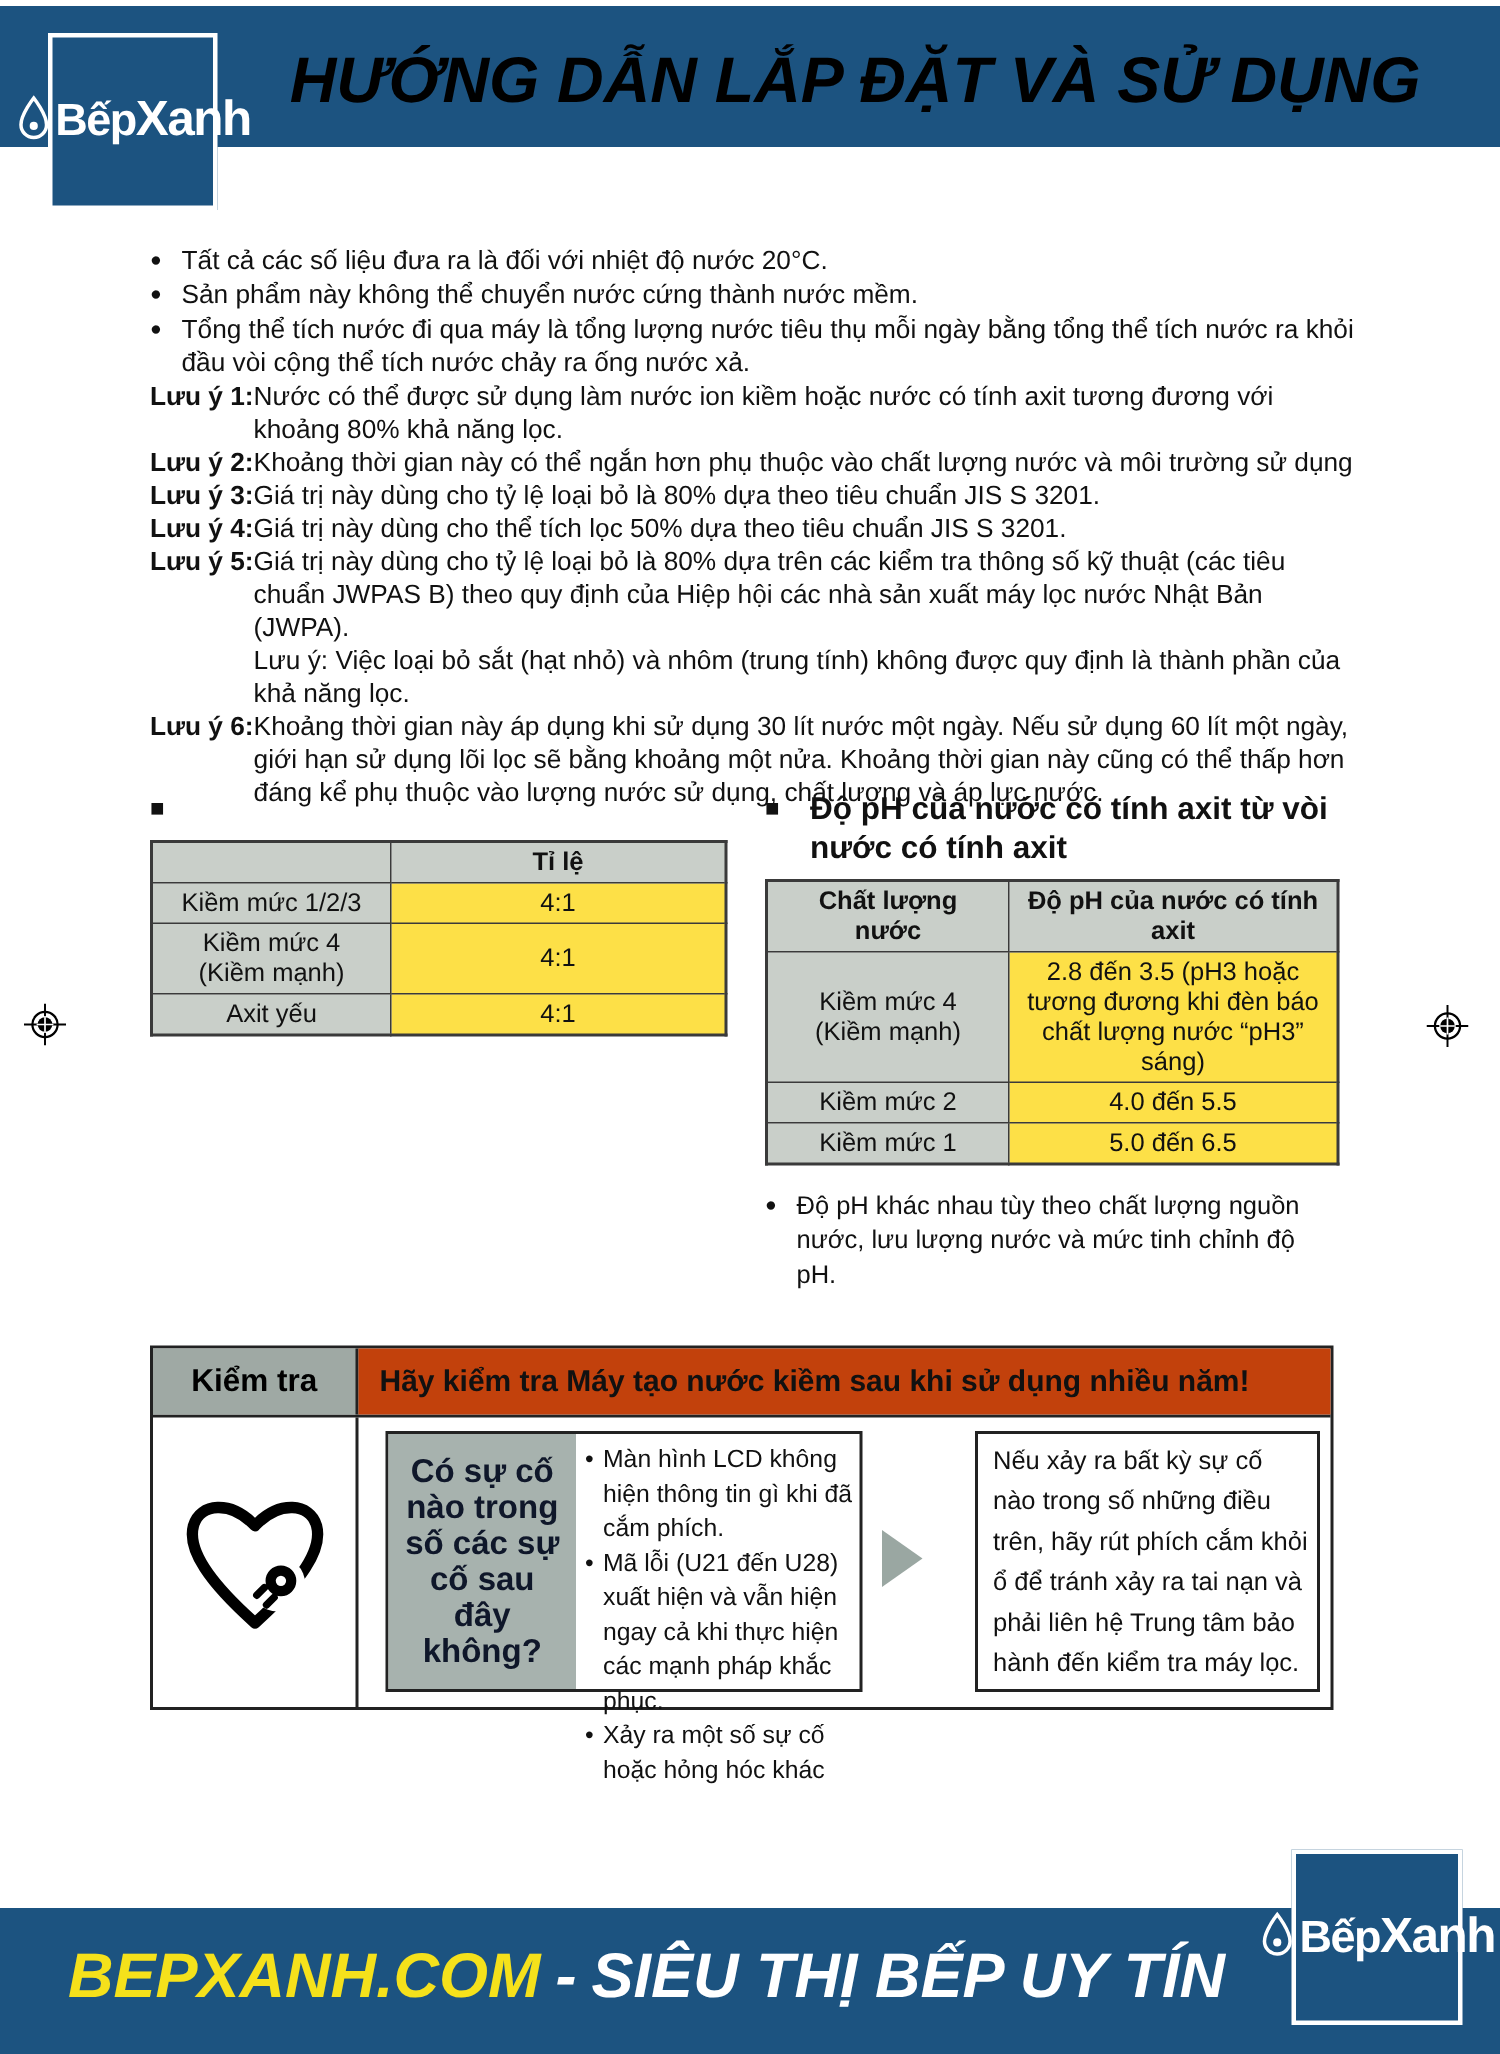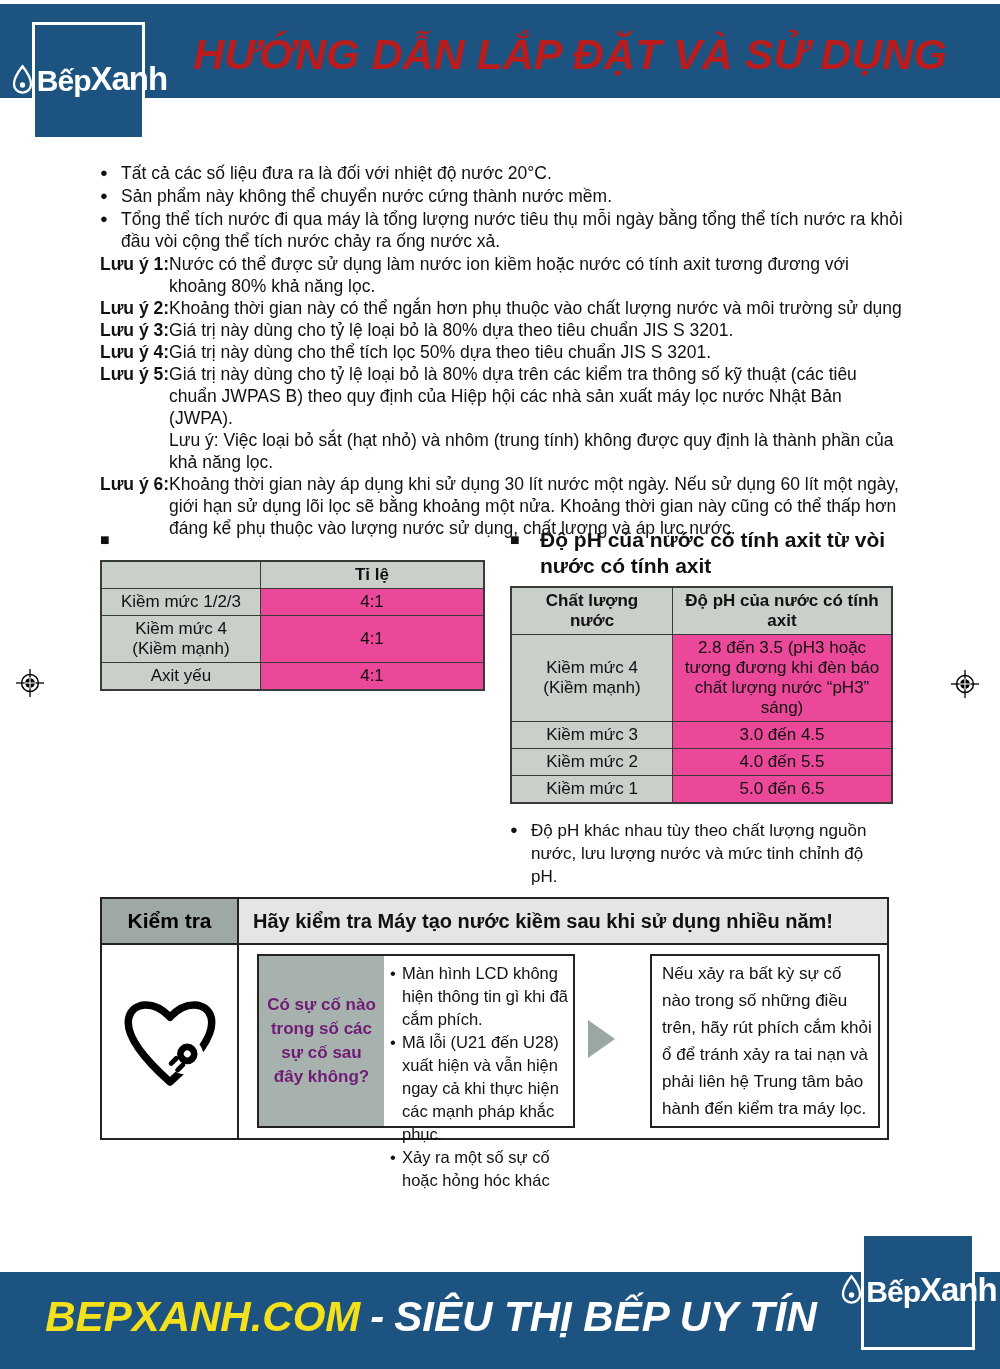--- a/index.html
+++ b/index.html
@@ -12,21 +12,21 @@
   .banner{position:absolute;left:0;top:4px;width:1000px;height:94px;background:#1c5380;}
   .logo-box{position:absolute;background:#1c5380;border:3px solid #fff;box-sizing:border-box;
     display:flex;align-items:center;justify-content:center;}
   .logo-box.hdr{left:32px;top:22px;width:113px;height:118px;}
   .logo-box.ftr{left:861px;top:1233px;width:114px;height:117px;}
   .logo-row{display:flex;align-items:center;gap:2px;}
   .logo-top{color:#fff;font-weight:bold;font-size:30px;letter-spacing:-1px;}
   .logo-bottom{color:#fff;font-weight:bold;font-size:33px;letter-spacing:-1px;margin-top:-4px;}
   .page-title{
     position:absolute;left:155px;right:15px;top:30px;text-align:center;
-    color:#b91c1c;font-size:43px;font-weight:bold;font-style:italic;letter-spacing:0px;
+    color:#000000;font-size:43px;font-weight:bold;font-style:italic;letter-spacing:0px;
     white-space:nowrap;
   }
   
   .intro{position:absolute;left:100px;top:162px;width:808px;font-size:17.5px;line-height:22px;}
   .b-item{display:flex;margin-bottom:1px;}
   .b-mark{width:21px;flex:0 0 21px;font-size:13px;line-height:22px;}
   .note{display:flex;}
   .note-label{flex:0 0 57px;font-weight:bold;white-space:nowrap;}
   .note-body{flex:1;}
   .note-extra{margin-top:0;}
@@ -34,45 +34,45 @@
   .sections{position:absolute;left:100px;top:527px;width:808px;display:flex;}
   .col-left{width:385px;flex:0 0 385px;}
   .col-right{width:383px;flex:0 0 383px;margin-left:25px;}
   .sec-title{display:flex;font-size:21px;font-weight:bold;line-height:26px;margin-bottom:7px;}
   .sq{flex:0 0 30px;font-size:16px;line-height:26px;}
   .sec-title .t{white-space:pre-line;}
   table{border-collapse:collapse;width:100%;padding-left:48px;}
   td,th{border:1.6px solid #3a3a3a;font-size:17px;padding:3px 5px;text-align:center;vertical-align:middle;}
   .tbl{border:2px solid #3a3a3a;}
   .gray{background:#c9cfc9;}
-  .wht{background:#ec4899;}
+  .wht{background:#fde047;}
   .pre{white-space:pre-line;}
   .ratio-tbl td.lbl{width:148px;}
   .ph-tbl td.lbl{width:150px;}
   .ph-tbl .hdr{font-weight:bold;}
   .ph-note{display:flex;margin-top:15px;font-size:17px;line-height:23px;}
   
   .regmark{position:absolute;width:28px;height:28px;}
   .regmark.left{left:16px;top:669px;}
   .regmark.right{left:951px;top:670px;}
   
   .check{position:absolute;left:100px;top:897px;width:789px;height:243px;
     border:2.5px solid #222;box-sizing:border-box;background:#fff;}
   .check-hdr{display:flex;height:46px;border-bottom:2.5px solid #222;box-sizing:border-box;}
   .check-tag{flex:0 0 137px;background:#9fa9a4;color:#000000;font-size:21px;font-weight:bold;
     display:flex;align-items:center;justify-content:center;border-right:2.5px solid #222;box-sizing:border-box;}
-  .check-title{flex:1;background:#e5e5e5;display:flex;align-items:center;
+  .check-title{flex:1;background:#c2410c;display:flex;align-items:center;
     font-size:20px;font-weight:bold;padding-left:14px;}
   .check-body{position:relative;height:194px;}
   .heart-wrap{position:absolute;left:0;top:0;width:137px;height:194px;
     border-right:2.5px solid #222;box-sizing:border-box;
     display:flex;align-items:center;justify-content:center;}
   .panel1{position:absolute;left:155px;top:9px;width:318px;height:174px;
     border:2px solid #222;box-sizing:border-box;display:flex;}
-  .panel1-q{flex:0 0 125px;background:#a7b2ae;color:#701a75;font-weight:bold;font-size:17px;
+  .panel1-q{flex:0 0 125px;background:#a7b2ae;color:#0f172a;font-weight:bold;font-size:22px;
     line-height:24px;display:flex;align-items:center;justify-content:center;text-align:center;padding:0 6px;box-sizing:border-box;}
   .panel1-list{flex:1;padding:6px 4px 0 6px;font-size:16.5px;line-height:23px;}
   .sym{display:flex;}
   .sym-mark{flex:0 0 12px;}
   .arrow{position:absolute;left:486px;top:75px;width:0;height:0;
     border-top:19px solid transparent;border-bottom:19px solid transparent;
     border-left:27px solid #9aa7a2;}
   .panel2{position:absolute;left:548px;top:9px;width:230px;height:174px;
     border:2px solid #222;box-sizing:border-box;display:flex;align-items:center;}
   .panel2-txt{font-size:17px;line-height:27px;padding:0 4px 0 10px;}
@@ -183,24 +183,20 @@
       <tbody>
           <tr>
         <td class="gray lbl hdr pre">Chất lượng
 nước</td>
         <td class="gray hdr">Độ pH của nước có tính axit</td>
       </tr>
       <tr>
         <td class="gray lbl pre">Kiềm mức 4
 (Kiềm mạnh)</td>
         <td class="wht">2.8 đến 3.5 (pH3 hoặc tương đương khi đèn báo chất lượng nước “pH3” sáng)</td>
-      </tr>
-      <tr>
-        <td class="gray lbl">Kiềm mức 3</td>
-        <td class="wht">3.0 đến 4.5</td>
       </tr>
       <tr>
         <td class="gray lbl">Kiềm mức 2</td>
         <td class="wht">4.0 đến 5.5</td>
       </tr>
       <tr>
         <td class="gray lbl">Kiềm mức 1</td>
         <td class="wht">5.0 đến 6.5</td>
       </tr>
     </tbody>

